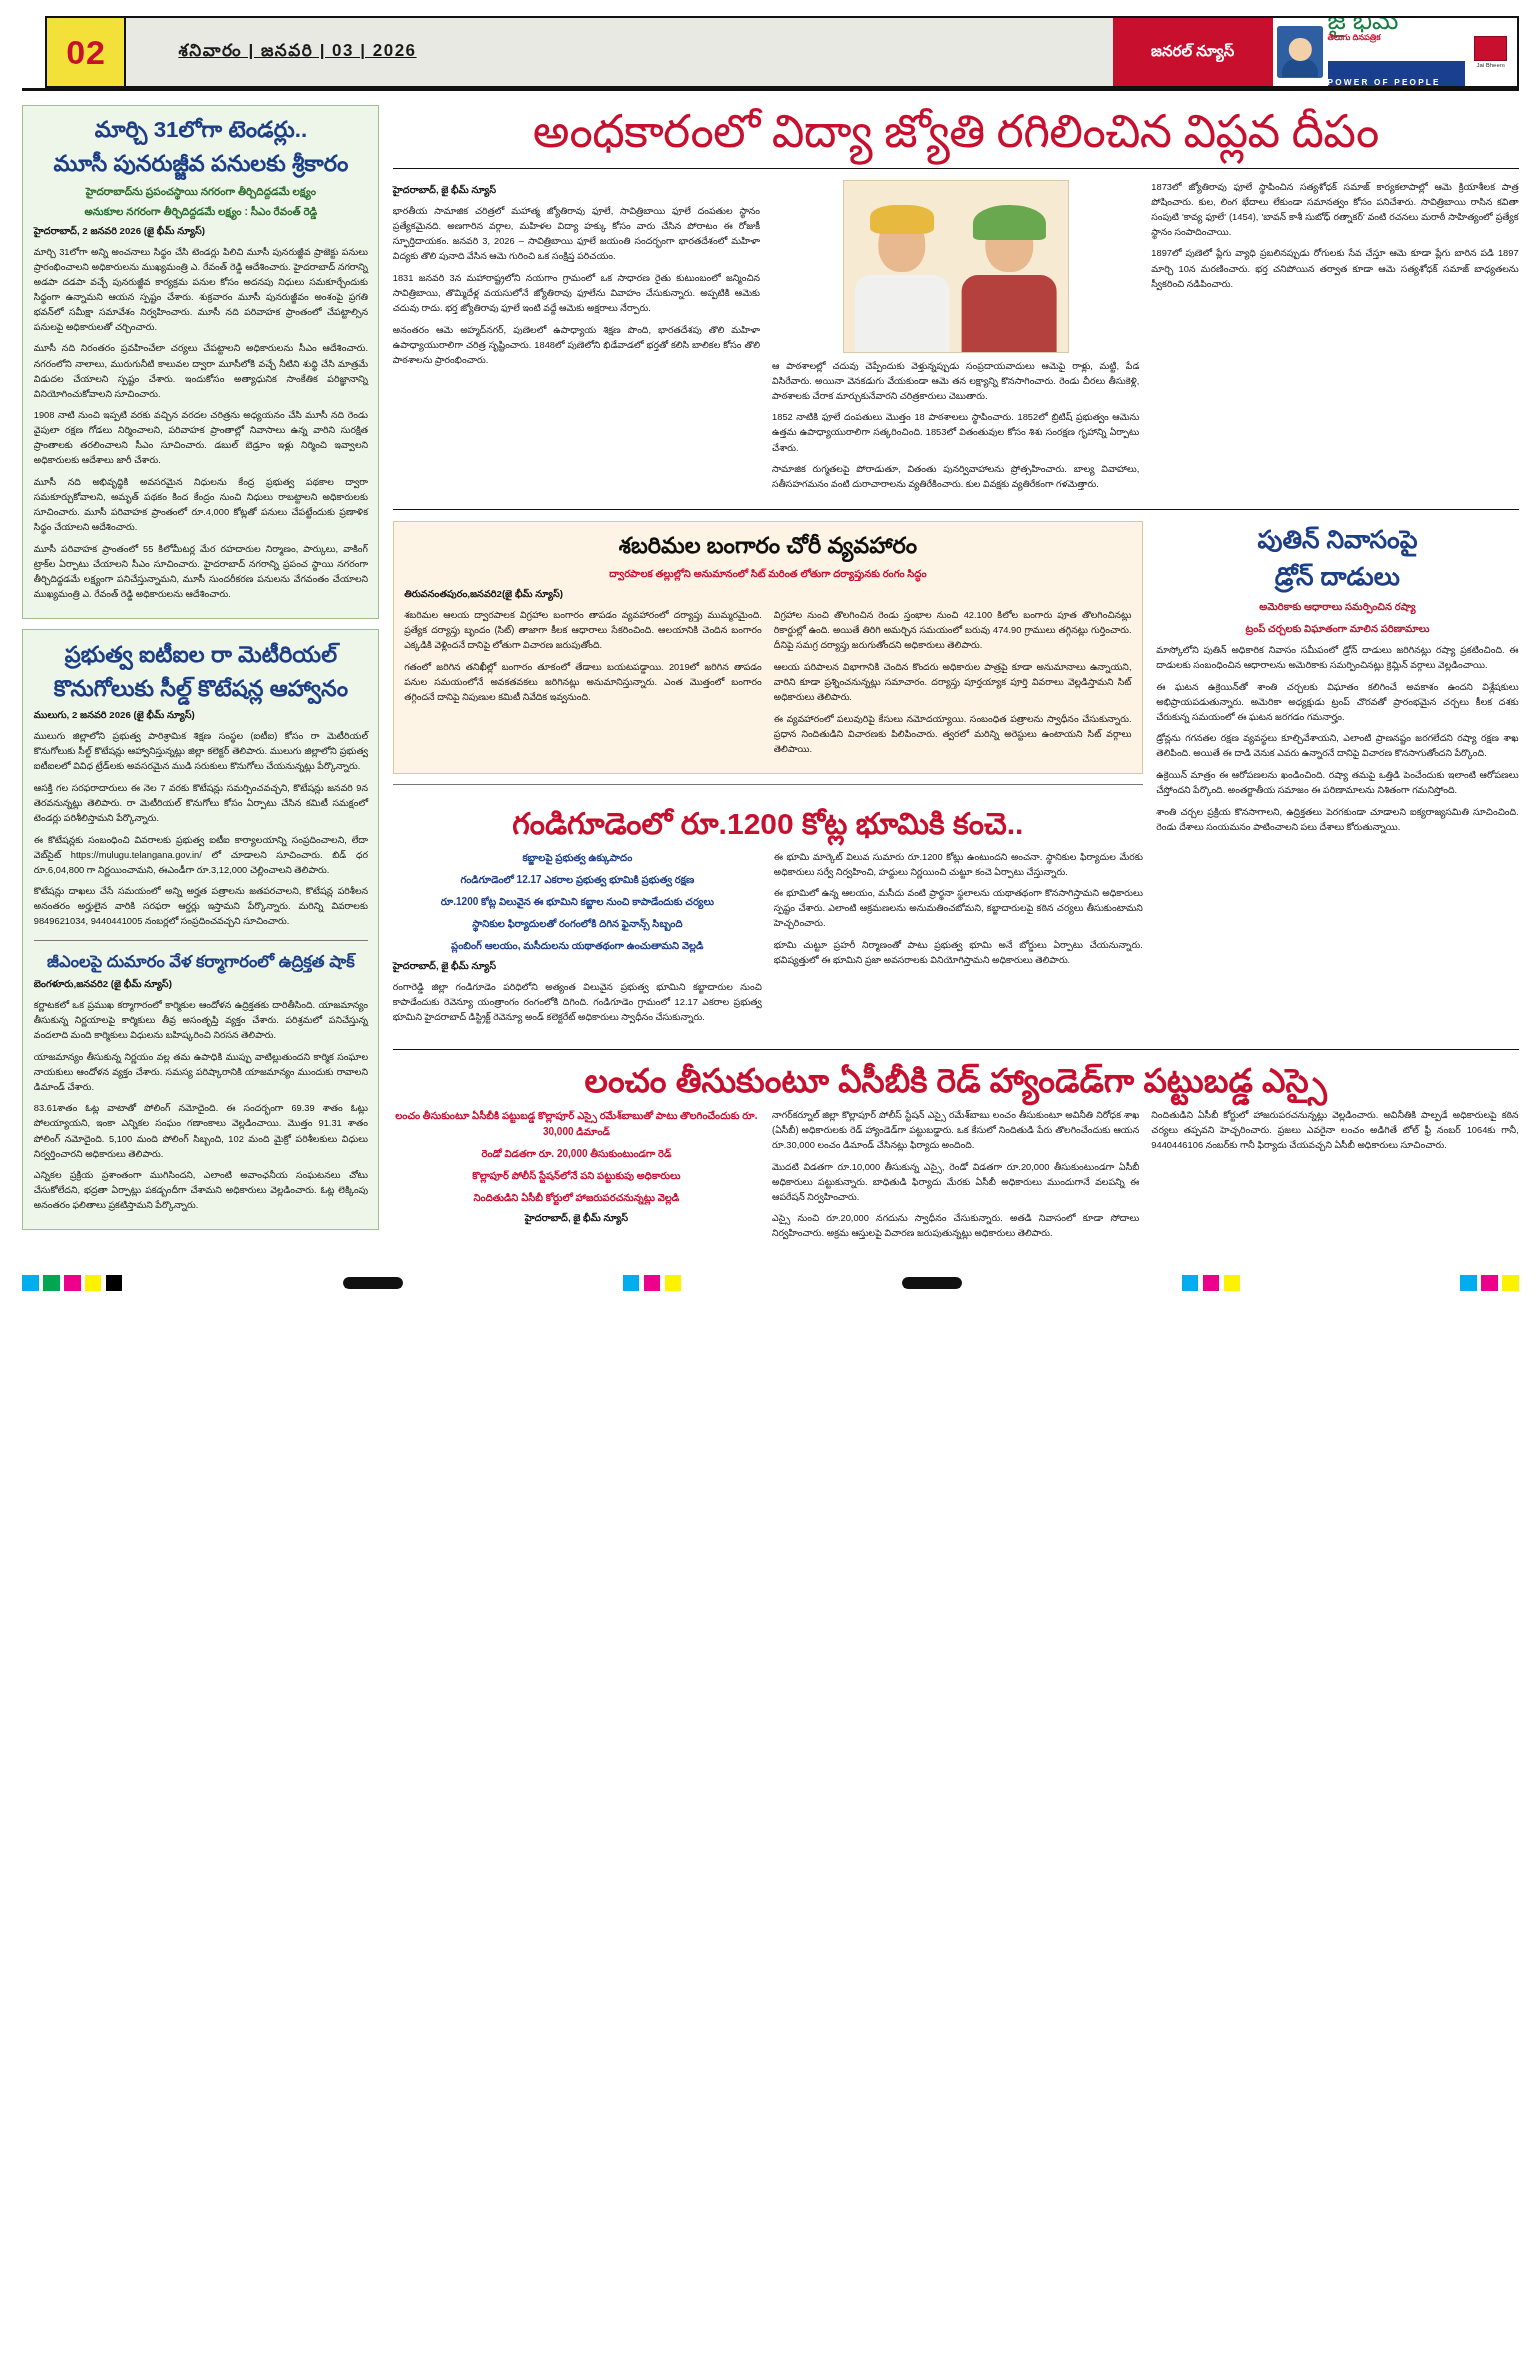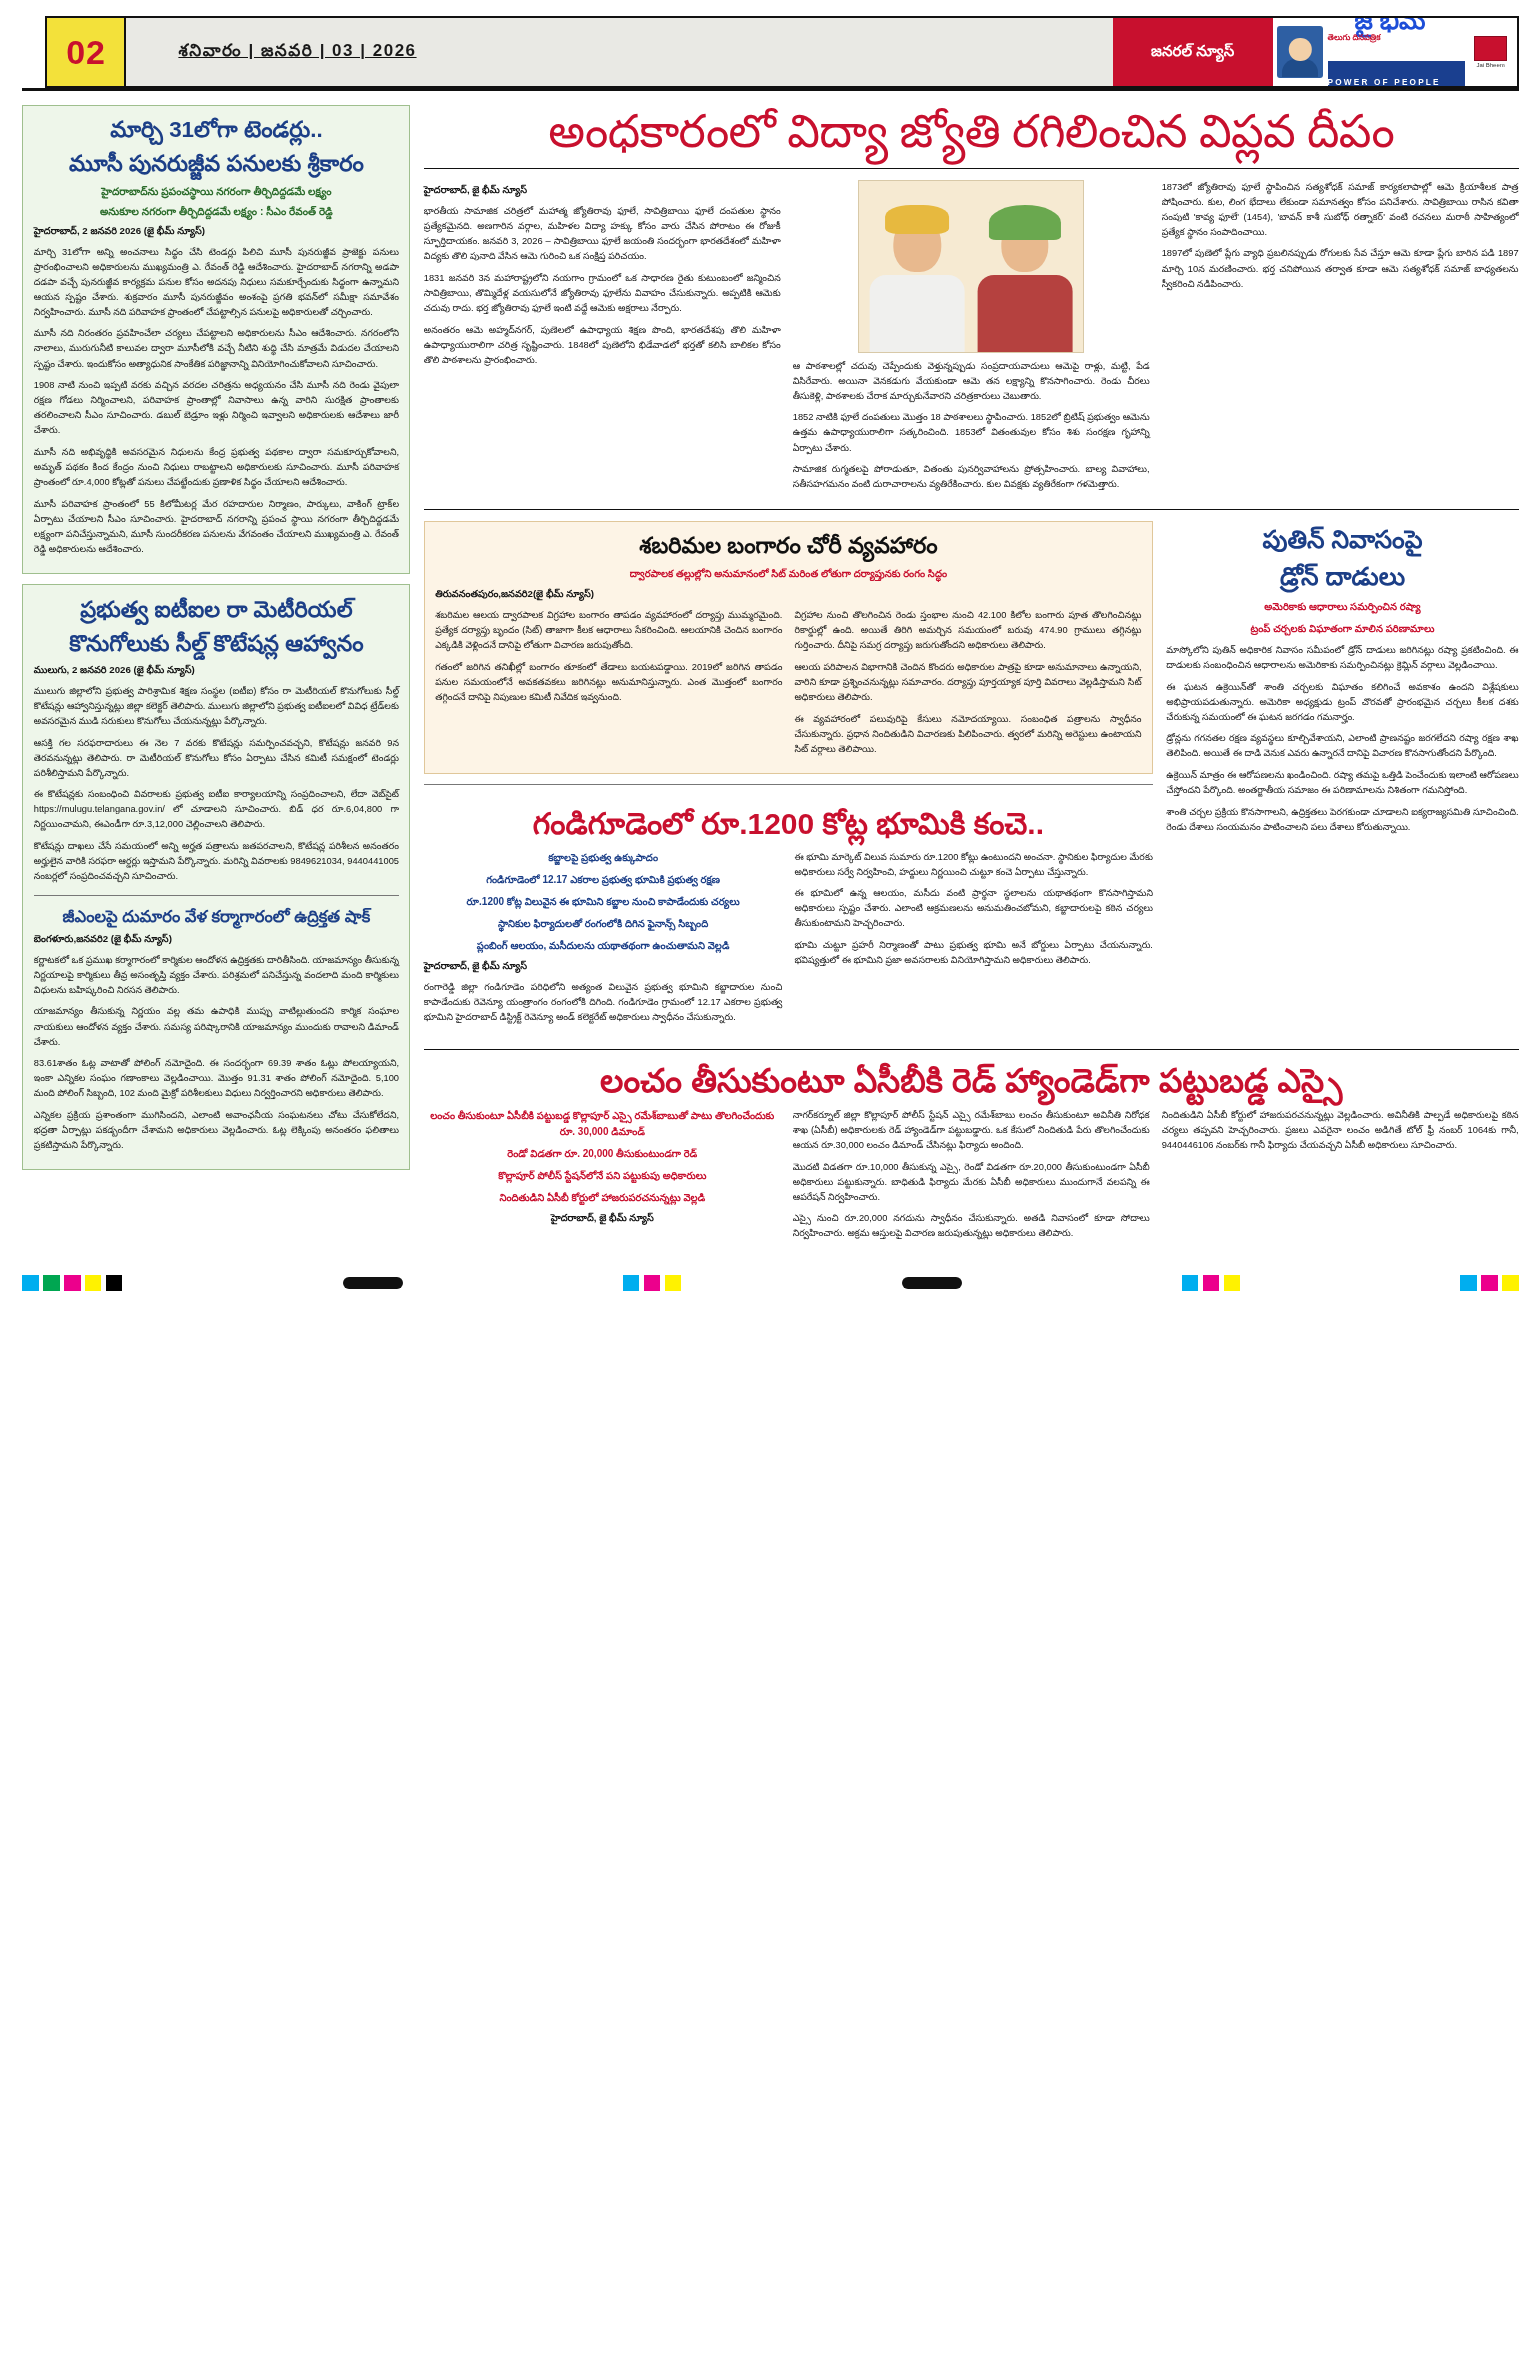--- a/index.html
+++ b/index.html
@@ -13,30 +13,30 @@
   .dateband{flex:1;background:#e9e9e4;display:flex;align-items:center;padding-left:52px;border-top:2.2px solid #111;border-bottom:2.2px solid #111;box-sizing:border-box;text-decoration:underline;}
   .dateband .dt{font-size:17px;font-weight:bold;letter-spacing:1.5px;color:#1a1a1a;}
   .sectionband{width:160px;background:#c8102e;display:flex;align-items:center;justify-content:center;border-top:2.2px solid #111;border-bottom:2.2px solid #111;box-sizing:border-box;}
   .sectionband span{color:#fff;font-size:15px;font-weight:bold;}
   .logobox{width:246px;background:#fff;border:2.2px solid #111;border-left:none;display:flex;align-items:center;box-sizing:border-box;position:relative;overflow:hidden;}
   .logo-portrait{width:46px;height:52px;margin:3px 4.5px;border-radius:3px;background:linear-gradient(#2e5fa3 0 55%, #2e5fa3 55% 100%);position:relative;flex:none;}
   .logo-portrait:after{content:"";position:absolute;left:50%;top:12px;width:22.4px;height:22.4px;background:#f2d0a8;border-radius:50%;transform:translateX(-50%);}
   .logo-portrait:before{content:"";position:absolute;left:50%;bottom:1.5px;width:36px;height:18px;background:#1f4c8a;border-radius:13.4px 13.4px 0 0;transform:translateX(-50%);}
   .logo-text{flex:1;display:flex;flex-direction:column;justify-content:center;}
   .logo-tiny{font-size:6.7px;color:#444;line-height:1.1;}
-  .logo-main{font-size:25px;font-weight:bold;color:#1d4ed8;line-height:1;margin-left:27px;}
+  .logo-main{font-size:25px;font-weight:normal;color:#15803d;line-height:1;}
   .logo-sub{font-size:8.2px;color:#c8102e;font-weight:bold;}
   .logo-strap{background:#1a3f8f;color:#fff;font-size:8.2px;font-weight:bold;text-align:left;letter-spacing:2.2px;margin-top:17px;padding:17px 0;}
   .logo-right{width:52px;display:flex;flex-direction:column;align-items:center;justify-content:center;gap:1.5px;}
   .logo-right .bk{width:31px;height:22.4px;background:#c8102e;border:1.5px solid #8a0b20;}
   .logo-right .cap{font-size:6px;color:#333;}
 
   
   .content{display:flex;gap:13.4px;margin-top:13.4px;}
-  .col-left{width:388px;flex:none;}
+  .col-left{width:357px;flex:none;}
   .col-mid{flex:1;}
 
   .box-green{background:#eef6ea;border:1.5px solid #9fbf8e;padding:9px 10.4px;box-sizing:border-box;}
   .box-cream{background:#fdf4e6;border:1.5px solid #e0c79a;padding:9px 10.4px;box-sizing:border-box;}
   .box-plain{padding:7.5px 0;}
 
   h2.hl{font-size:22.4px;line-height:1.25;text-align:center;color:#1c3f87;margin:1.5px 0 6px;font-weight:bold;}
   h3.sub{font-size:10.4px;line-height:1.5;text-align:center;color:#2a6b2a;margin:0 0 4.5px;font-weight:bold;}
   .byline{font-size:9.7px;font-weight:bold;text-align:center;color:#111;margin:4.5px 0 6px;}
   .byline.left{text-align:left;}

